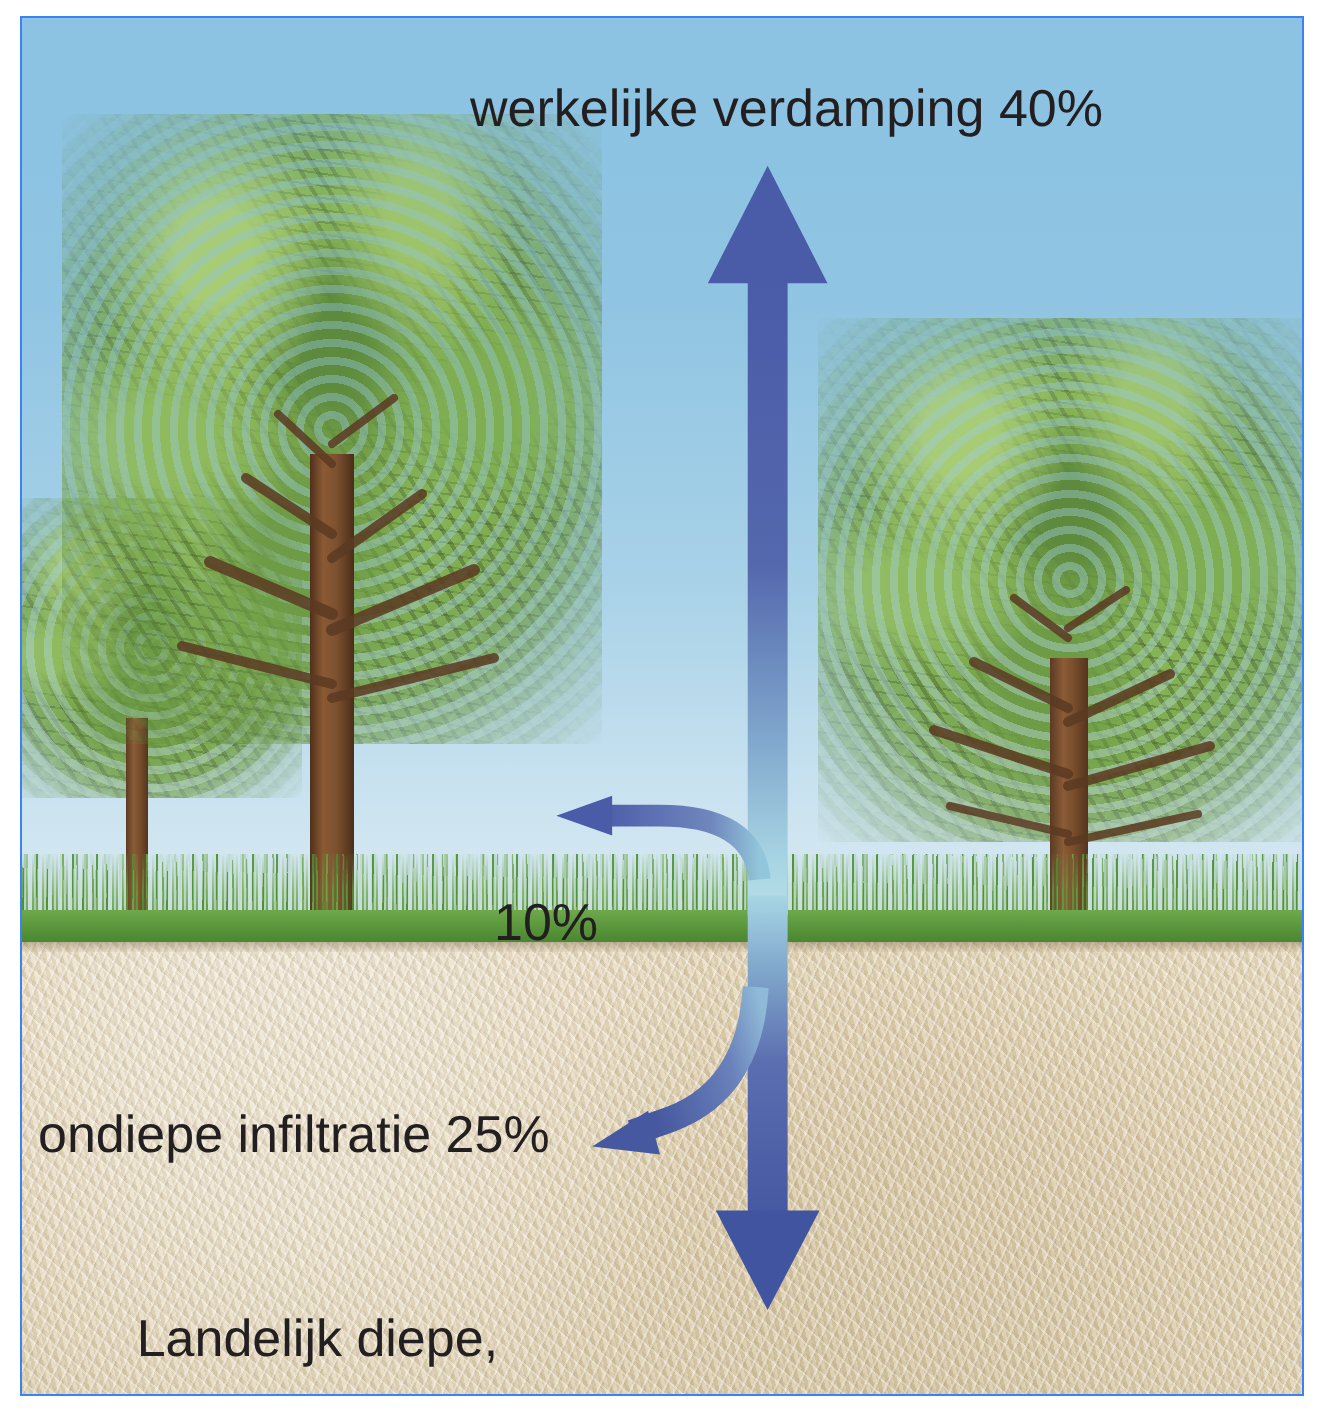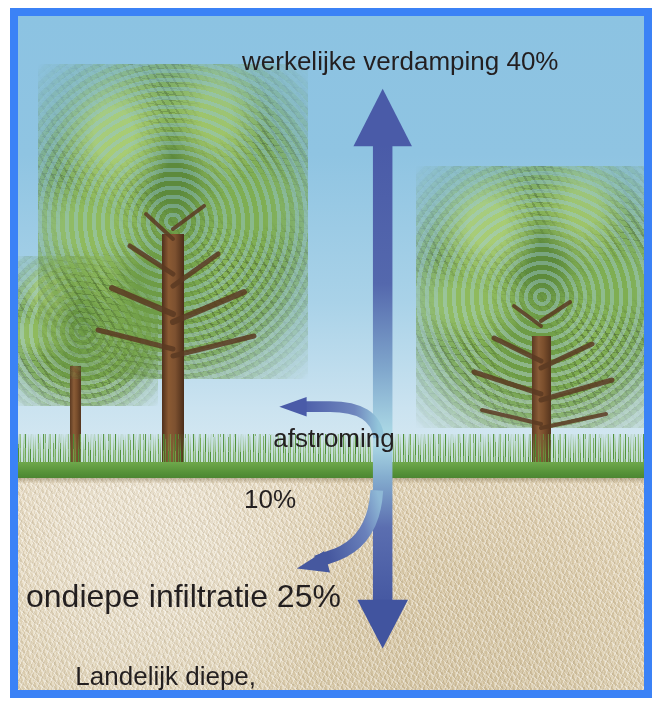--- a/index.html
+++ b/index.html
@@ -9,21 +9,21 @@
     position:relative;
     width:662px;height:707px;
     overflow:hidden;
     box-sizing:border-box;
     background:#ffffff;
   }
   .frame{
     position:absolute;left:10px;top:8px;
     width:642px;height:690px;
     box-sizing:border-box;
-    border:8px solid #3b82f6;
+    border:1px solid #3b82f6;
     overflow:hidden;
   }
 
   
   .sky{
     position:absolute;left:0;top:0;width:100%;height:462px;
     background:linear-gradient(to bottom,#8cc3e2 0%,#8fc4e2 30%,#a9d2e8 62%,#cbe3f0 85%,#dbebf2 100%);
   }
 
   
@@ -117,22 +117,22 @@
   #tree-right .canopy{left:0;top:0;width:252px;height:262px;}
   #tree-right .trunk{left:116px;top:170px;width:19px;height:140px;}
 
   
   .arrows{position:absolute;left:0;top:0;width:100%;height:100%;}
 
   
   .lbl{position:absolute;color:#231f20;white-space:pre;line-height:1.18;}
   #label-evaporation{left:224px;top:30px;font-size:26px;}
   #label-runoff{left:212px;top:376px;font-size:26px;}
-  #label-runoff .val{display:block;margin-left:14px;}
-  #label-shallow{left:8px;top:562px;font-size:32px;}
+  #label-runoff .val{display:block;margin-left:24px;}
+  #label-shallow{left:8px;top:543px;font-size:26px;}
   #label-area{left:14px;top:614px;font-size:26px;}
   #label-deep{left:380px;top:641px;font-size:26px;}
 </style>
 </head>
 <body>
 
 <div id="scene">
   <div class="frame">
 
     <div class="sky"></div>
@@ -225,21 +225,20 @@
 
       <g>
         <path d="M368 486 C366 520 352 542 326 552 L306 559" stroke="url(#shallowGrad)" stroke-width="13" fill="none" stroke-linecap="butt"></path>
         <path d="M286 566 L314 548 L320 570 Z" fill="#46589f"></path>
       </g>
     </svg>
 
     <div class="lbl" id="label-evaporation">werkelijke verdamping 40%</div>
 
     <div class="lbl" id="label-runoff">
-      <span>afstroming</span>
       <span class="val">10%</span>
     </div>
 
     <div class="lbl" id="label-shallow">ondiepe infiltratie 25%</div>
 
     <div class="lbl" id="label-area">
       <span>Landelijk diepe,</span><br>
       
     </div>
 

